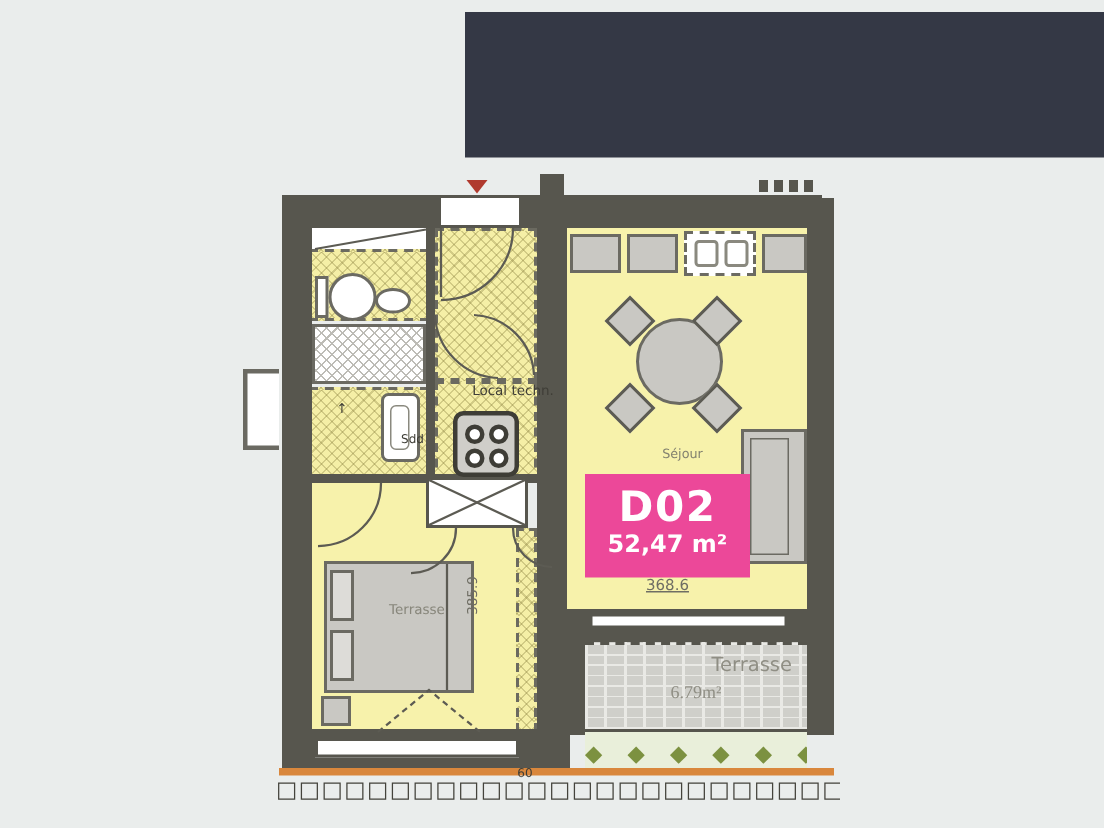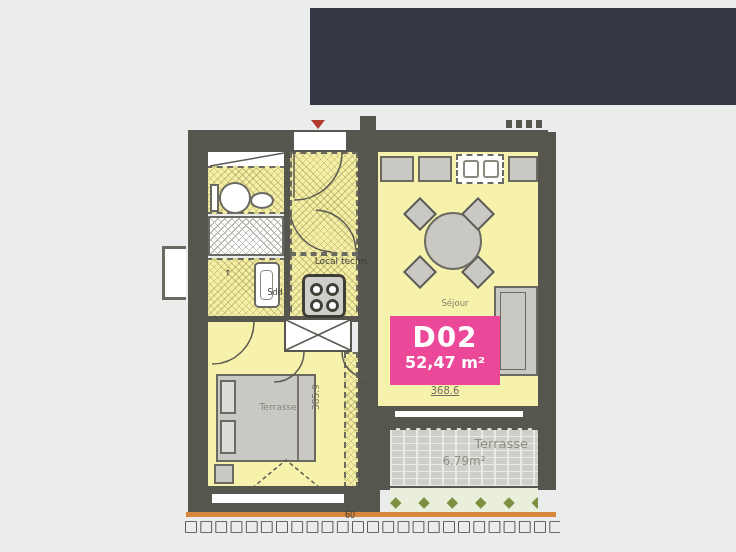--- a/index.html
+++ b/index.html
@@ -128,21 +128,21 @@
     <div style="position:absolute;left:184px;top:517px;width:376px;height:20px;overflow:hidden;color:#44433c;font-size:15px;letter-spacing:1px;line-height:18px;">
       <span>□□□□□□□□□□□□□□□□□□□□□□□□□□□□</span>
     </div>
 
     <div class="lbl" style="left:420px;top:298px;width:70px;font-size:8.5px;">Séjour</div>
     <div class="lbl" style="left:238px;top:402px;width:80px;color:#87867b;">Terrasse</div>
     <div class="lbl" style="left:290px;top:256px;width:68px;color:#3f3e37;margin-left:18px;">Local techn.</div>
     <div class="lbl" style="left:218px;top:268px;width:20px;color:#3f3e37;">↑</div>
     <div class="lbl" style="left:212px;top:288px;width:30px;font-size:8px;color:#3f3e37;margin-left:48px;">Sdd</div>
     <div class="lbl" style="left:400px;top:436px;width:128px;font-size:13px;color:#8f8e84;text-align:right;">Terrasse</div>
-    <div class="lbl" style="left:400px;top:454px;width:128px;font-size:12px;color:#8f8e84;">6.79m²</div>
+    <div class="lbl" style="left:400px;top:454px;width:128px;font-size:12px;color:#8f8e84;font-family:Liberation Serif, serif;">6.79m²</div>
     <div class="lbl" style="left:400px;top:385px;width:90px;font-size:10px;color:#6f6e64;text-decoration:underline;">368.6</div>
     <div class="lbl" style="left:288px;top:392px;width:56px;font-size:9px;color:#6f6e64;transform:rotate(-90deg);">385.9</div>
     <div class="lbl" style="left:340px;top:511px;width:20px;font-size:8px;color:#3f3e37;">60</div>
 
     <div class="badge">
       <div class="code">D02</div>
       <div class="area">52,47 m²</div>
     </div>
 
     <svg class="lines" viewBox="0 0 736 552">

